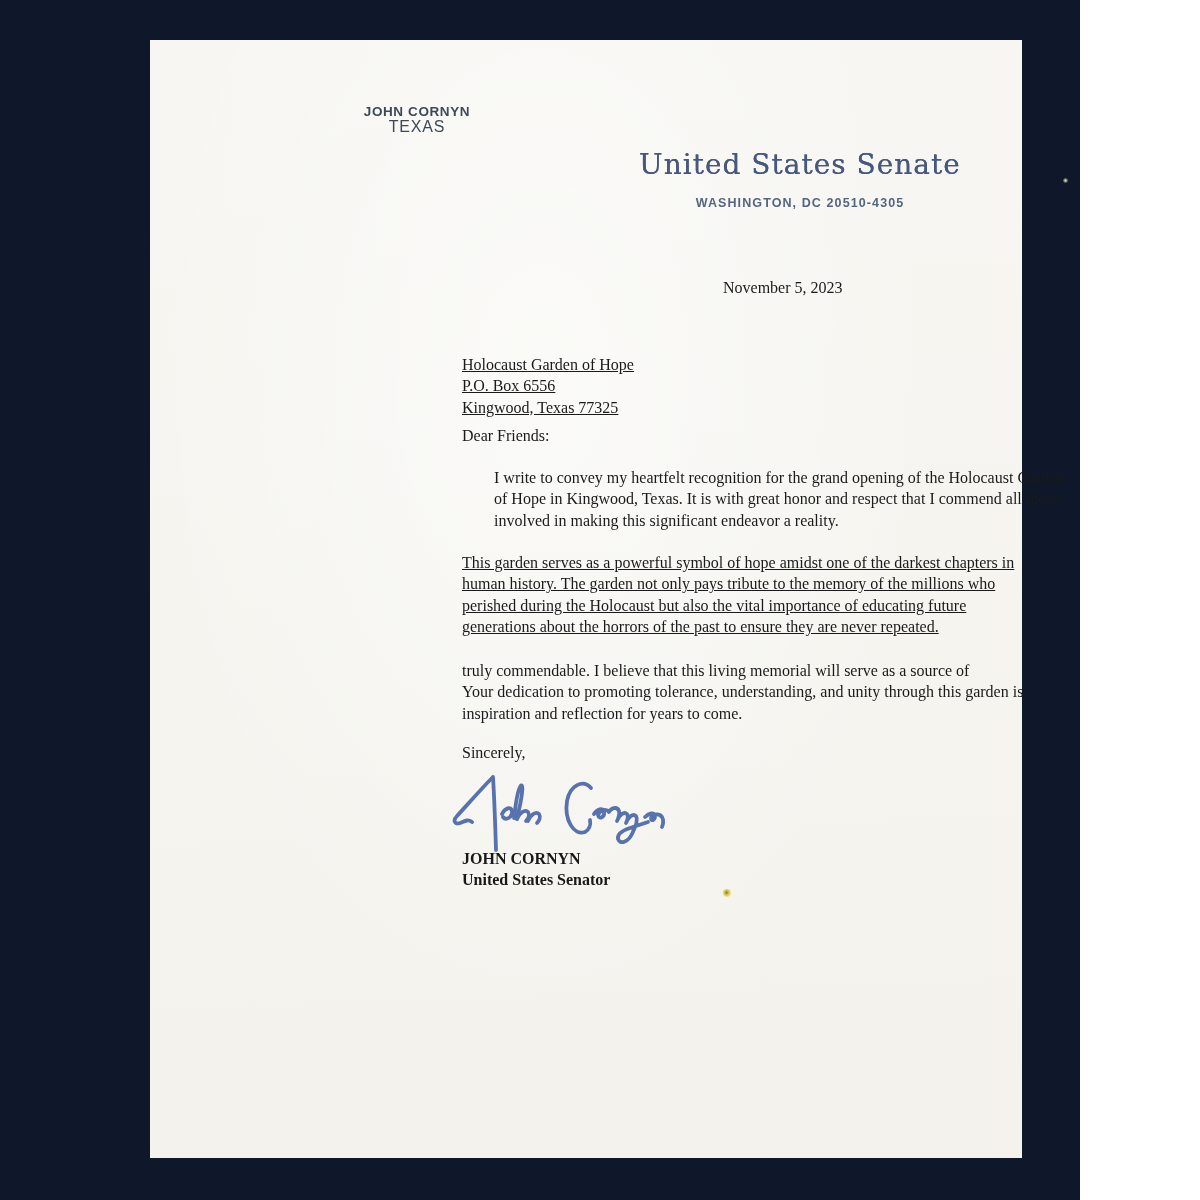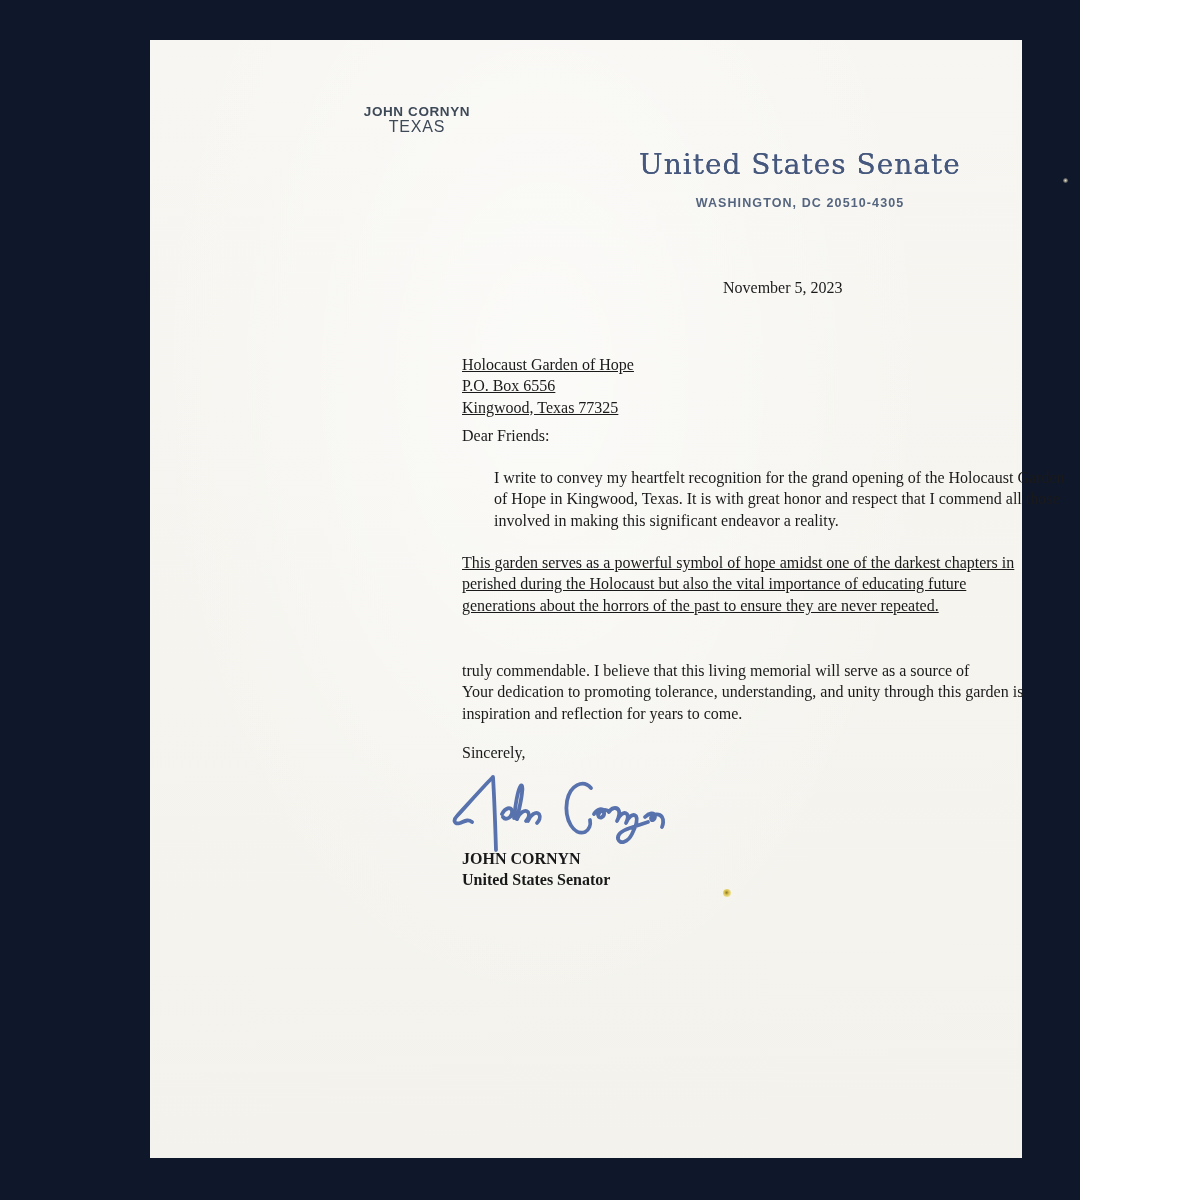--- a/index.html
+++ b/index.html
@@ -118,20 +118,21 @@
     <div class="abs txt salutation">Dear Friends:</div>
 
     <div class="abs txt para-1">
       <div>I write to convey my heartfelt recognition for the grand opening of the Holocaust Garden</div>
       <div>of Hope in Kingwood, Texas. It is with great honor and respect that I commend all those</div>
       <div>involved in making this significant endeavor a reality.</div>
     </div>
 
     <div class="abs txt para-2">
       <div>This garden serves as a powerful symbol of hope amidst one of the darkest chapters in</div>
+      <div>human history. The garden not only pays tribute to the memory of the millions who</div>
       <div>perished during the Holocaust but also the vital importance of educating future</div>
       <div>generations about the horrors of the past to ensure they are never repeated.</div>
     </div>
 
     <div class="abs txt para-3">
       <div>truly commendable. I believe that this living memorial will serve as a source of</div>
       <div>Your dedication to promoting tolerance, understanding, and unity through this garden is</div>
       <div>inspiration and reflection for years to come.</div>
     </div>
 

